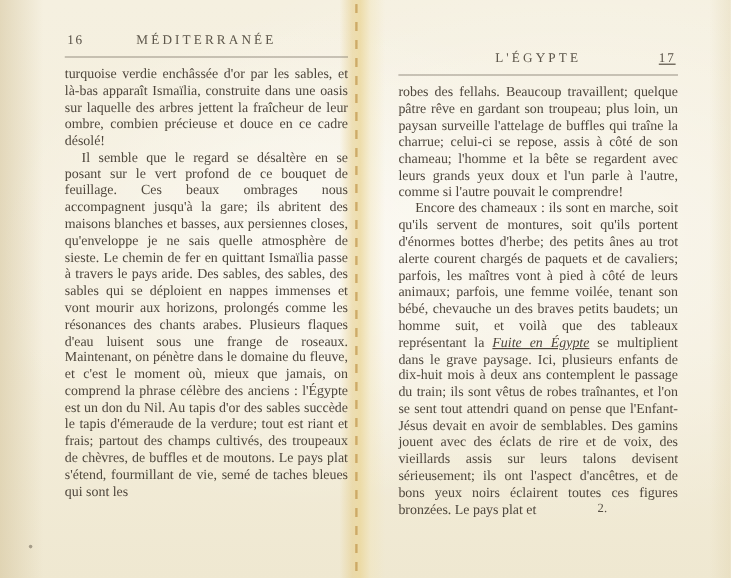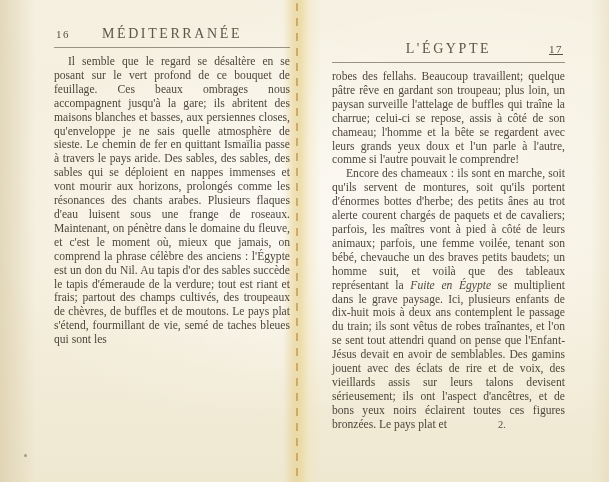--- a/index.html
+++ b/index.html
@@ -41,40 +41,40 @@
   }
   .paper-speck {
     position: absolute; left: 24px; top: 454px; width: 3px; height: 3px;
     background: #6b6252; border-radius: 50%; opacity: 0.55;
   }
   .page { position: absolute; color: #4e463c; }
   .page-left  { left: 54px;  top: 27px; width: 236px; }
   .page-right { left: 332px; top: 42px; width: 233px; }
   .page-header { position: relative; height: 14px; }
   .running-head {
-    text-align: center; font-size: 14px; letter-spacing: 2.6px;
+    text-align: center; font-size: 11px; letter-spacing: 2.6px;
     color: #5d564a; line-height: 14px;
   }
   .page-num {
     position: absolute; top: 0; font-size: 11px; letter-spacing: 1.5px;
     color: #564f44; line-height: 14px;
   }
   .page-num.left-pos  { left: 2px; }
   .page-num.right-pos { right: 2px; text-decoration: underline; }
   .head-rule {
     height: 0; border-bottom: 1px solid rgba(122,114,99,0.75);
     margin-top: 6px;
   }
   .body-text { margin-top: 7px; }
   .body-text p {
     margin: 0; font-size: 11.6px; line-height: 13.9px;
     text-align: justify; color: #4e463c;
   }
   .body-text p.indent { text-indent: 14px; }
-  .italic { font-style: italic; }
+  .italic { font-style: italic; text-decoration: underline; }
   .signature {
     position: absolute; left: 498px; top: 419px;
     font-size: 10.5px; color: #564f44;
   }
 </style>
 </head>
 <body>
 
 <div class="spread">
 
@@ -84,20 +84,21 @@
   <div class="gutter-line"></div>
   <div class="paper-speck"></div>
 
   <div class="page page-left">
     <div class="page-header">
       <span class="page-num left-pos">16</span>
       <div class="running-head">MÉDITERRANÉE</div>
     </div>
     <div class="head-rule"></div>
     <div class="body-text">
+      <p>turquoise verdie enchâssée d'or par les sables, et là-bas apparaît Ismaïlia, construite dans une oasis sur laquelle des arbres jettent la fraîcheur de leur ombre, combien précieuse et douce en ce cadre désolé!</p>
       <p class="indent">Il semble que le regard se désaltère en se posant sur le vert profond de ce bouquet de feuillage. Ces beaux ombrages nous accompagnent jusqu'à la gare; ils abritent des maisons blanches et basses, aux persiennes closes, qu'enveloppe je ne sais quelle atmosphère de sieste. Le chemin de fer en quittant Ismaïlia passe à travers le pays aride. Des sables, des sables, des sables qui se déploient en nappes immenses et vont mourir aux horizons, prolongés comme les résonances des chants arabes. Plusieurs flaques d'eau luisent sous une frange de roseaux. Maintenant, on pénètre dans le domaine du fleuve, et c'est le moment où, mieux que jamais, on comprend la phrase célèbre des anciens : l'Égypte est un don du Nil. Au tapis d'or des sables succède le tapis d'émeraude de la verdure; tout est riant et frais; partout des champs cultivés, des troupeaux de chèvres, de buffles et de moutons. Le pays plat s'étend, fourmillant de vie, semé de taches bleues qui sont les</p>
     </div>
   </div>
 
   <div class="page page-right">
     <div class="page-header">
       <span class="page-num right-pos">17</span>
       <div class="running-head">L'ÉGYPTE</div>
     </div>
     <div class="head-rule"></div>

